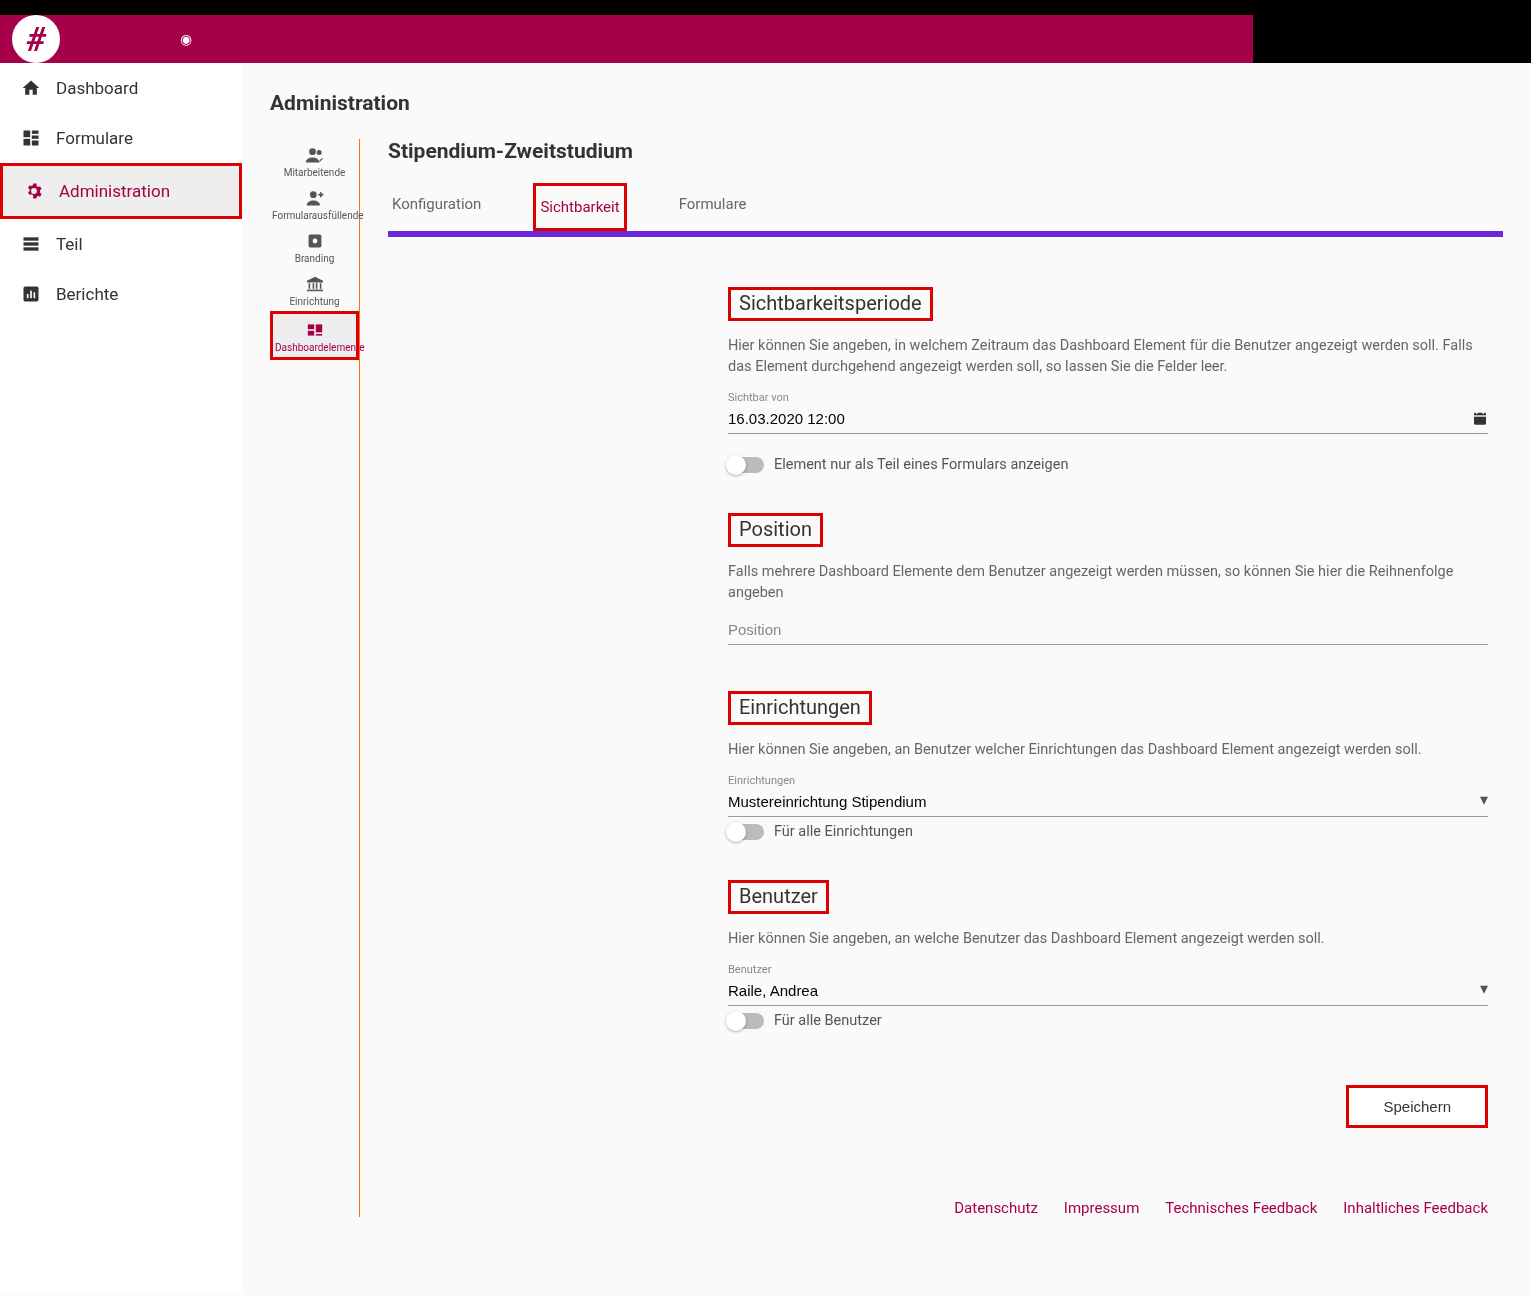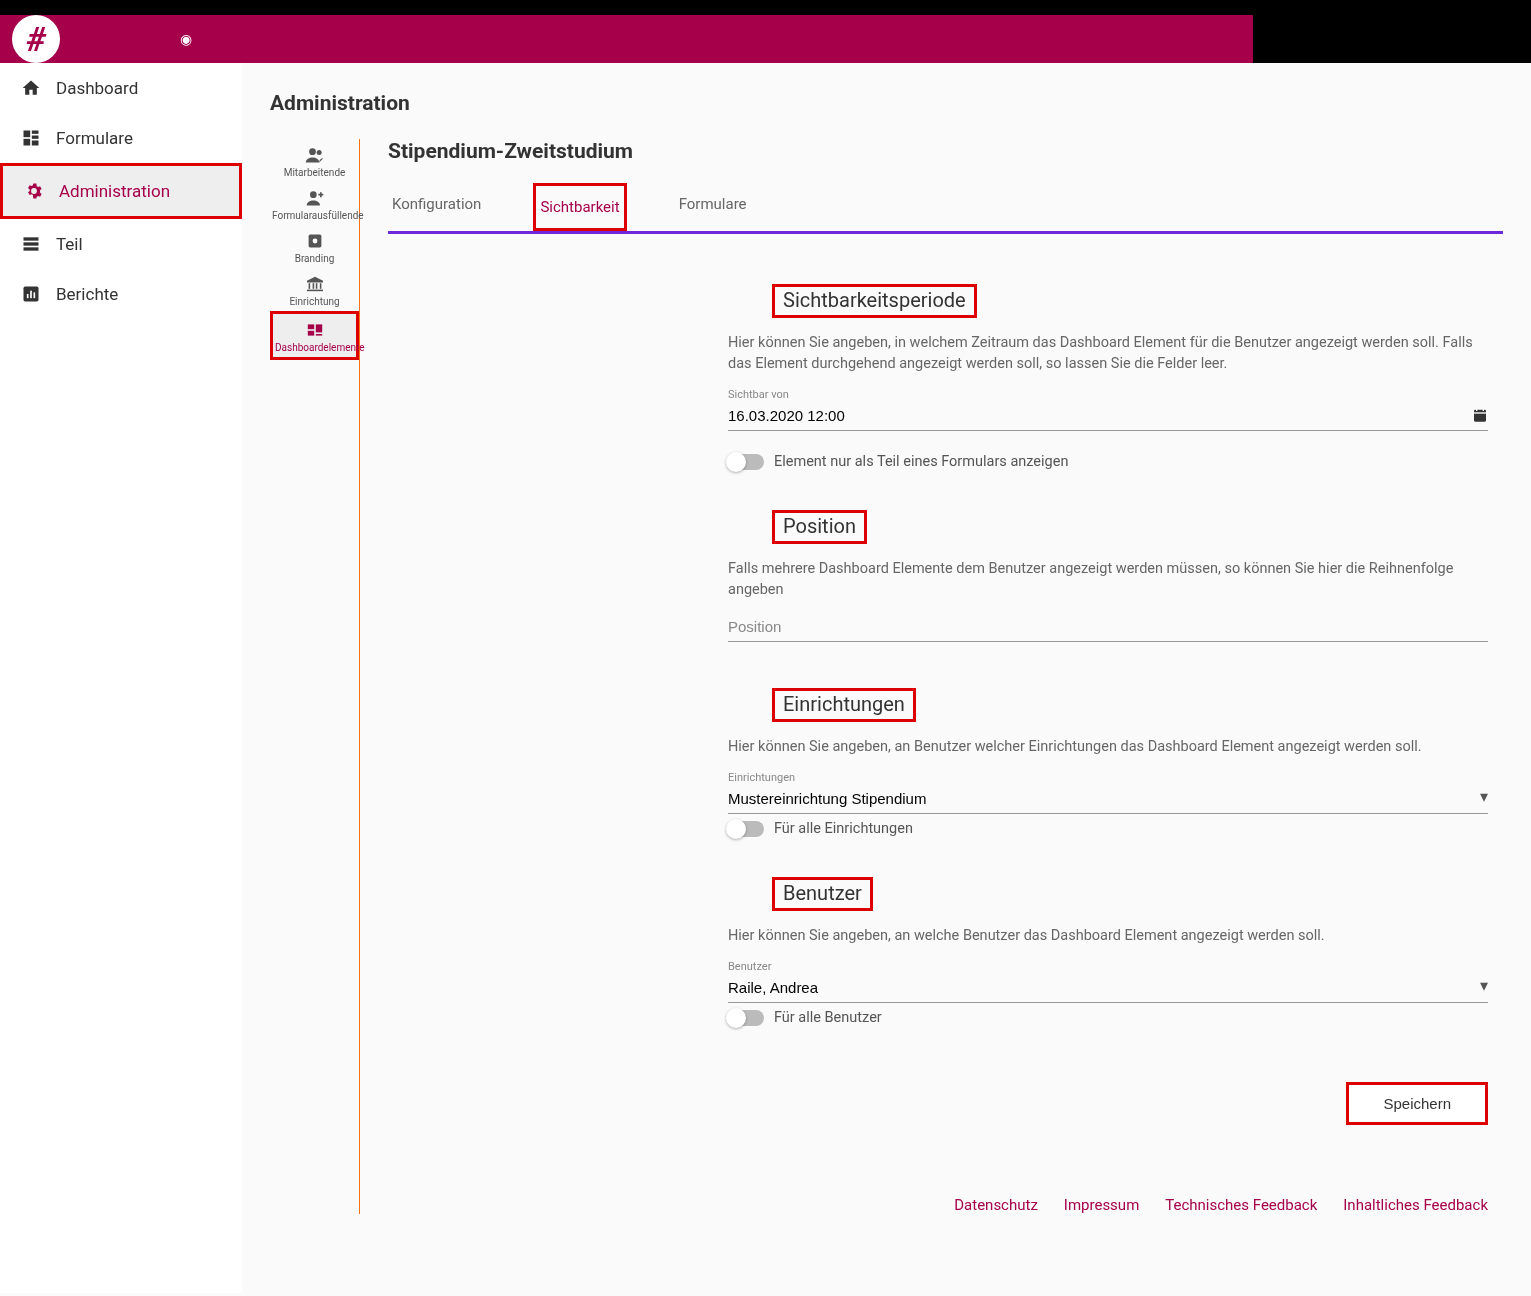--- a/index.html
+++ b/index.html
@@ -21,28 +21,28 @@
 
 .content-flex { display: flex; }
 .sidebar-sub { width: 90px; border-right: 1px solid #f97316; padding-top: 0px; }
 .sub-item { text-align: center; padding: 8px 2px 4px; font-size: 10px; color: #555; cursor: pointer; }
 .sub-item.active { background: #eee; color: #a6004b; border: 3px solid #d00; }
 .sub-item .si-ico { display: block; margin: 0 auto 4px; width: 20px; height: 16px; }
 
 .content-main { flex: 1; padding-left: 28px; }
 .section-title { font-size: 21px; color: #333; margin-bottom: 20px; }
 
-.tabs { display: flex; gap: 48px; border-bottom: 3px solid #6d28d9; margin-bottom: 32px; }
+.tabs { display: flex; gap: 48px; border-bottom: 6px solid #6d28d9; margin-bottom: 32px; }
 .tab { padding: 12px 4px; font-size: 15px; color: #666; cursor: pointer; display: inline-block; }
 .tab.active { color: #a6004b; border-bottom: 2px solid #a6004b; }
 .tab.hl { border: 3px solid #d00; }
 
 .form-area { margin-left: 340px; max-width: 760px; }
 .sec-heading { font-size: 20px; color: #333; margin: 18px 0 14px; display: inline-block; }
-.hl-box { border: 3px solid #d00; padding: 1px 8px 3px; margin-left: 44px; }
+.hl-box { border: 3px solid #d00; padding: 1px 8px 3px; }
 .help-text { font-size: 14.5px; color: #666; margin-bottom: 14px; line-height: 1.45; }
 
 .field-row { display: flex; margin-bottom: 22px; }
 .field { flex: 1; position: relative; }
 .field-label { font-size: 11px; color: #888; display: block; margin-bottom: 2px; }
 .field-input { width: 100%; border: none; border-bottom: 1px solid #999; background: transparent; font-size: 15px; padding: 4px 24px 6px 0; color: #000000; }
 .field-input::placeholder { color: #888; }
 .field-ico { position: absolute; right: 0; bottom: 8px; color: #555; }
 
 .toggle-row { display: flex; align-items: center; gap: 10px; margin: 6px 0 22px; font-size: 14.5px; color: #555; }

